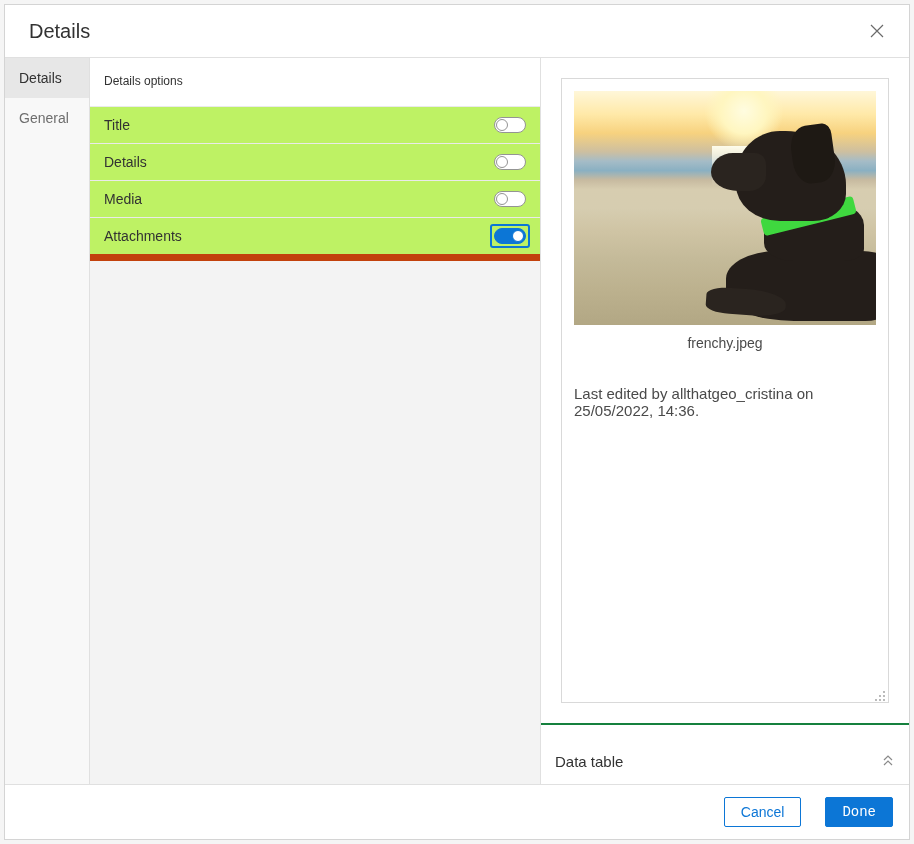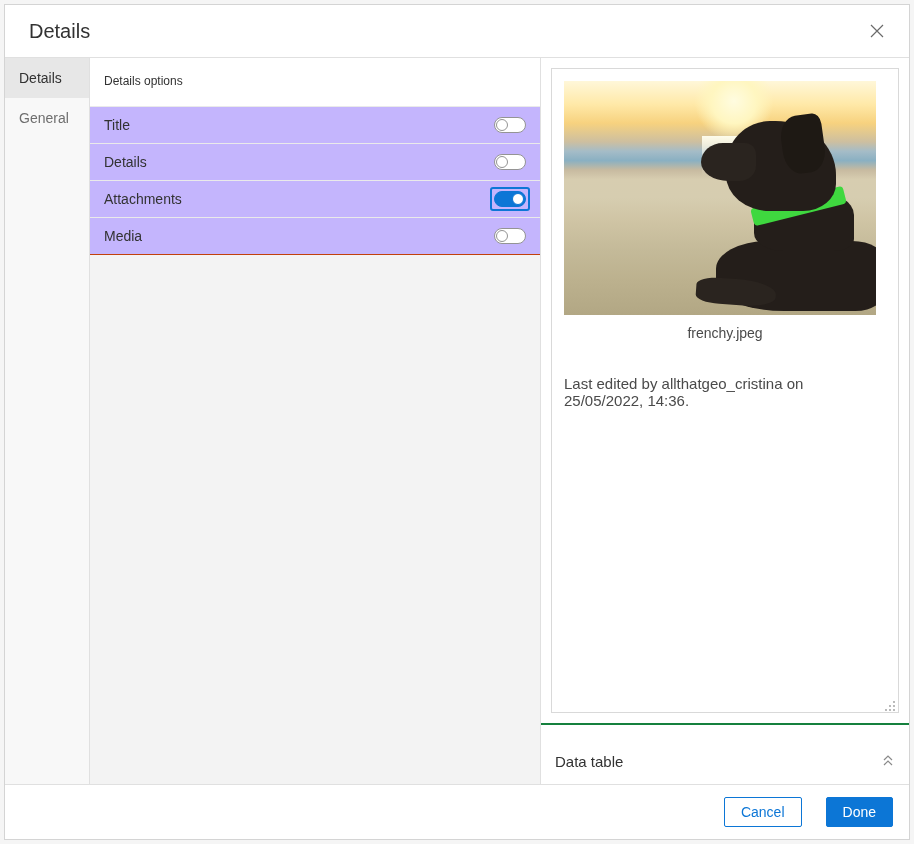--- a/index.html
+++ b/index.html
@@ -68,23 +68,23 @@
       min-width: 0;
       background: #f4f4f4;
     }
     .options-header {
       padding: 16px 14px 18px 14px;
       font-size: 12px;
       font-weight: 400;
       background: #fff;
     }
     .options-list {
-      background: #c4b5fd;
+      background: #bef264;
       border-top: 1px solid #eaeaea;
-      border-bottom: 1px solid #c2410c;
+      border-bottom: 7px solid #c2410c;
     }
     .option-row {
       display: flex;
       align-items: center;
       justify-content: space-between;
       padding: 10px 14px;
       border-bottom: 1px solid #eaeaea;
       font-size: 14px;
     }
     .option-row:last-child { border-bottom: none; }
@@ -123,21 +123,21 @@
     }
     .options-fill { flex: 1; background: #f3f3f3; }
     .preview-panel {
       width: 368px;
       display: flex;
       flex-direction: column;
       background: #fff;
     }
     .preview-area {
       flex: 1;
-      margin: 10px;
+      margin: 20px;
       border: 1px solid #d9d9d9;
       position: relative;
       display: flex;
       flex-direction: column;
       padding: 12px 12px 0 12px;
       overflow: hidden;
     }
     .preview-scroll {
       overflow-y: auto;
       flex: 1;
@@ -268,20 +268,21 @@
     }
     .btn-secondary {
       background: #fff;
       color: #0c76d6;
       border-color: #0c76d6;
     }
     .btn-primary {
       background: #0c76d6;
       color: #fff;
       border-color: #0c76d6;
+      font-family: Liberation Mono, monospace;
     }
   </style>
 </head>
 <body>
 
 <div class="modal">
   <div class="modal-header">
     <div class="modal-title">Details</div>
     <div class="close-btn">
       <svg width="14" height="14" viewBox="0 0 14 14">
@@ -309,28 +310,28 @@
               <div class="knob"></div>
             </div>
         </div>
         <div class="option-row">
           <span>Details</span>
           <div class="toggle">
               <div class="knob"></div>
             </div>
         </div>
         <div class="option-row">
+          <span>Media</span>
+          <div class="toggle">
+              <div class="knob"></div>
+            </div>
+        </div>
+        <div class="option-row">
           <span>Attachments</span>
           <div class="toggle on outlined">
-              <div class="knob"></div>
-            </div>
-        </div>
-        <div class="option-row">
-          <span>Media</span>
-          <div class="toggle">
               <div class="knob"></div>
             </div>
         </div>
       </div>
       <div class="options-fill"></div>
     </div>
 
     <div class="preview-panel">
       <div class="preview-area">
         <div class="preview-scroll">

